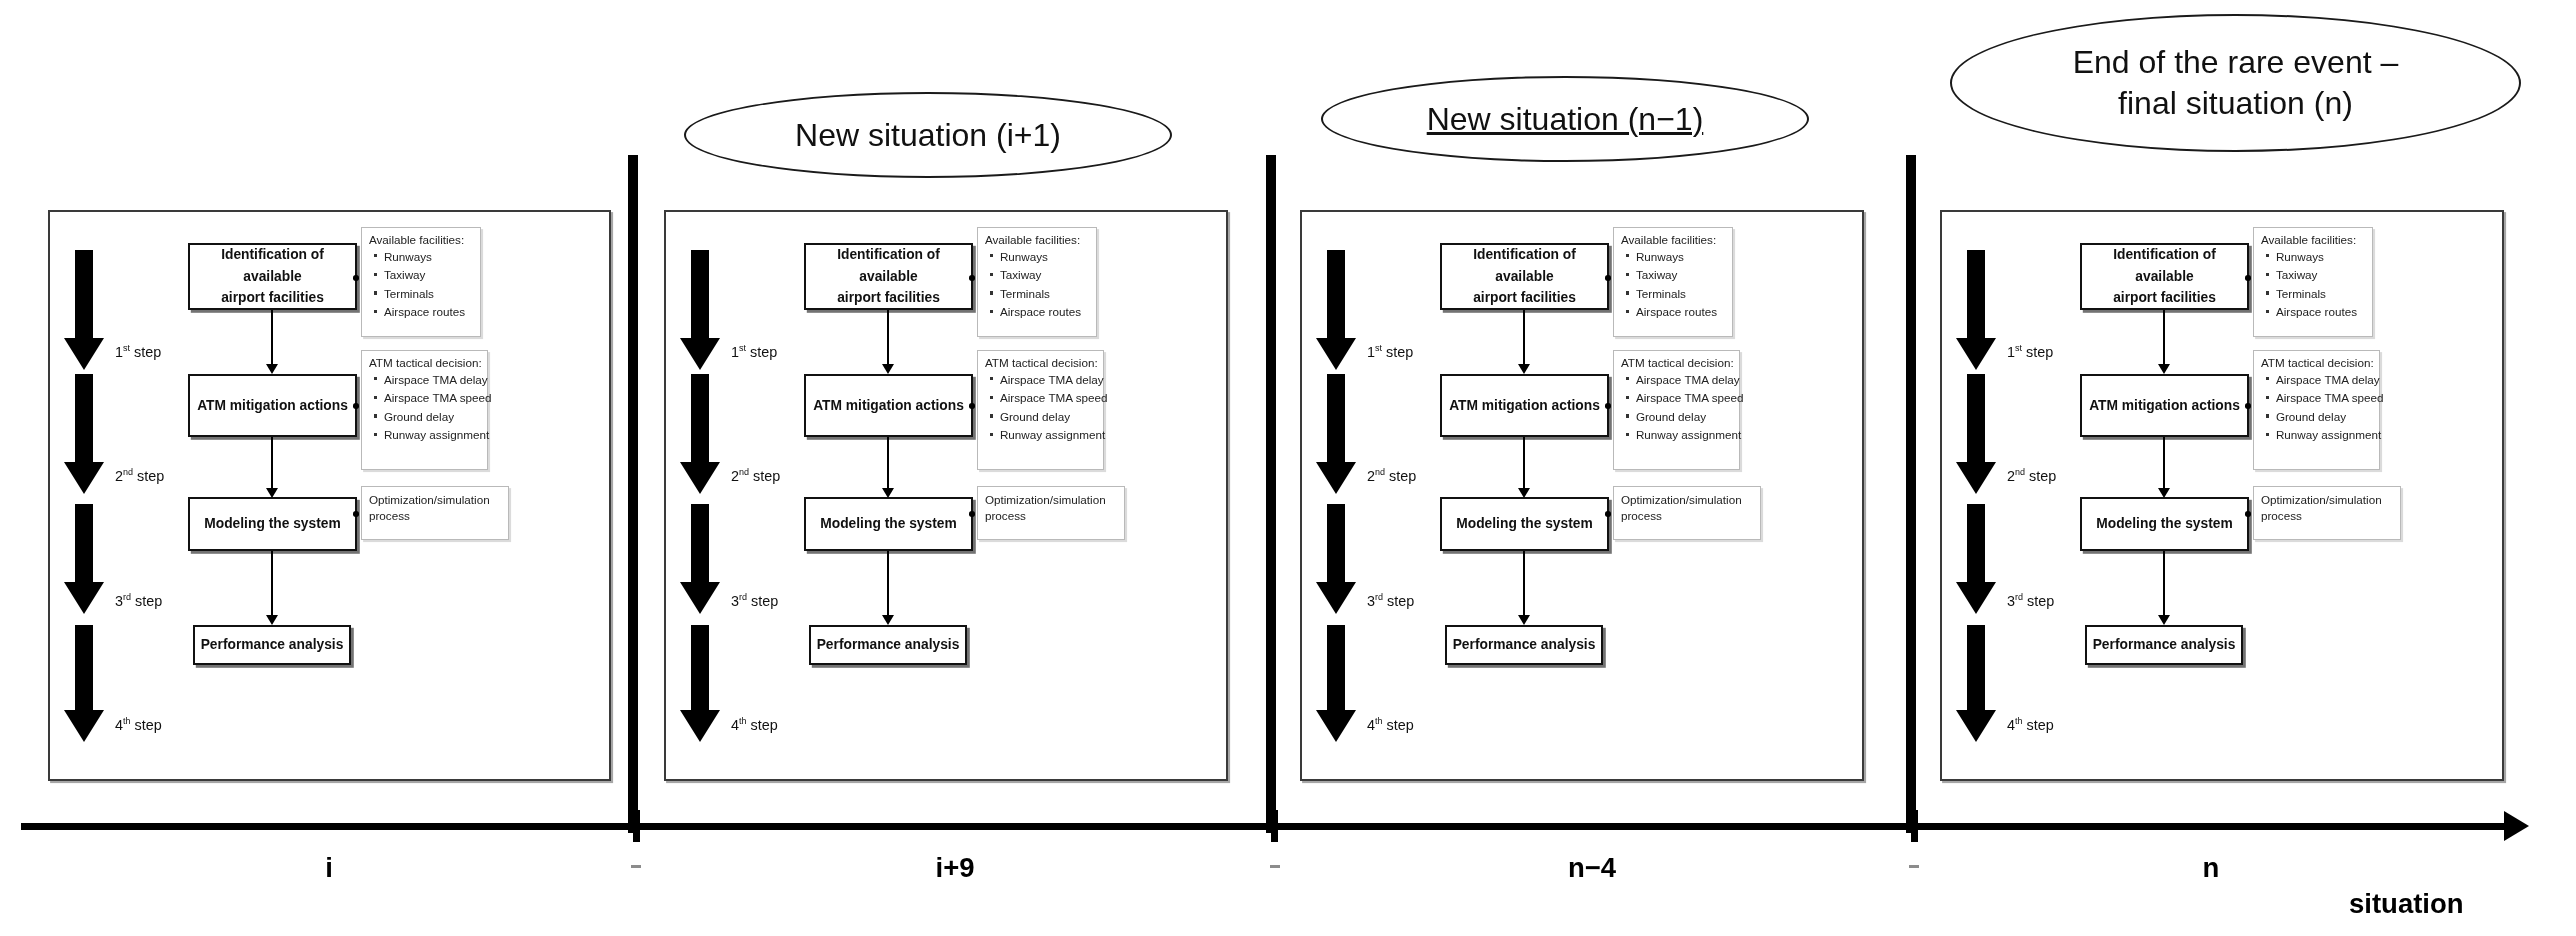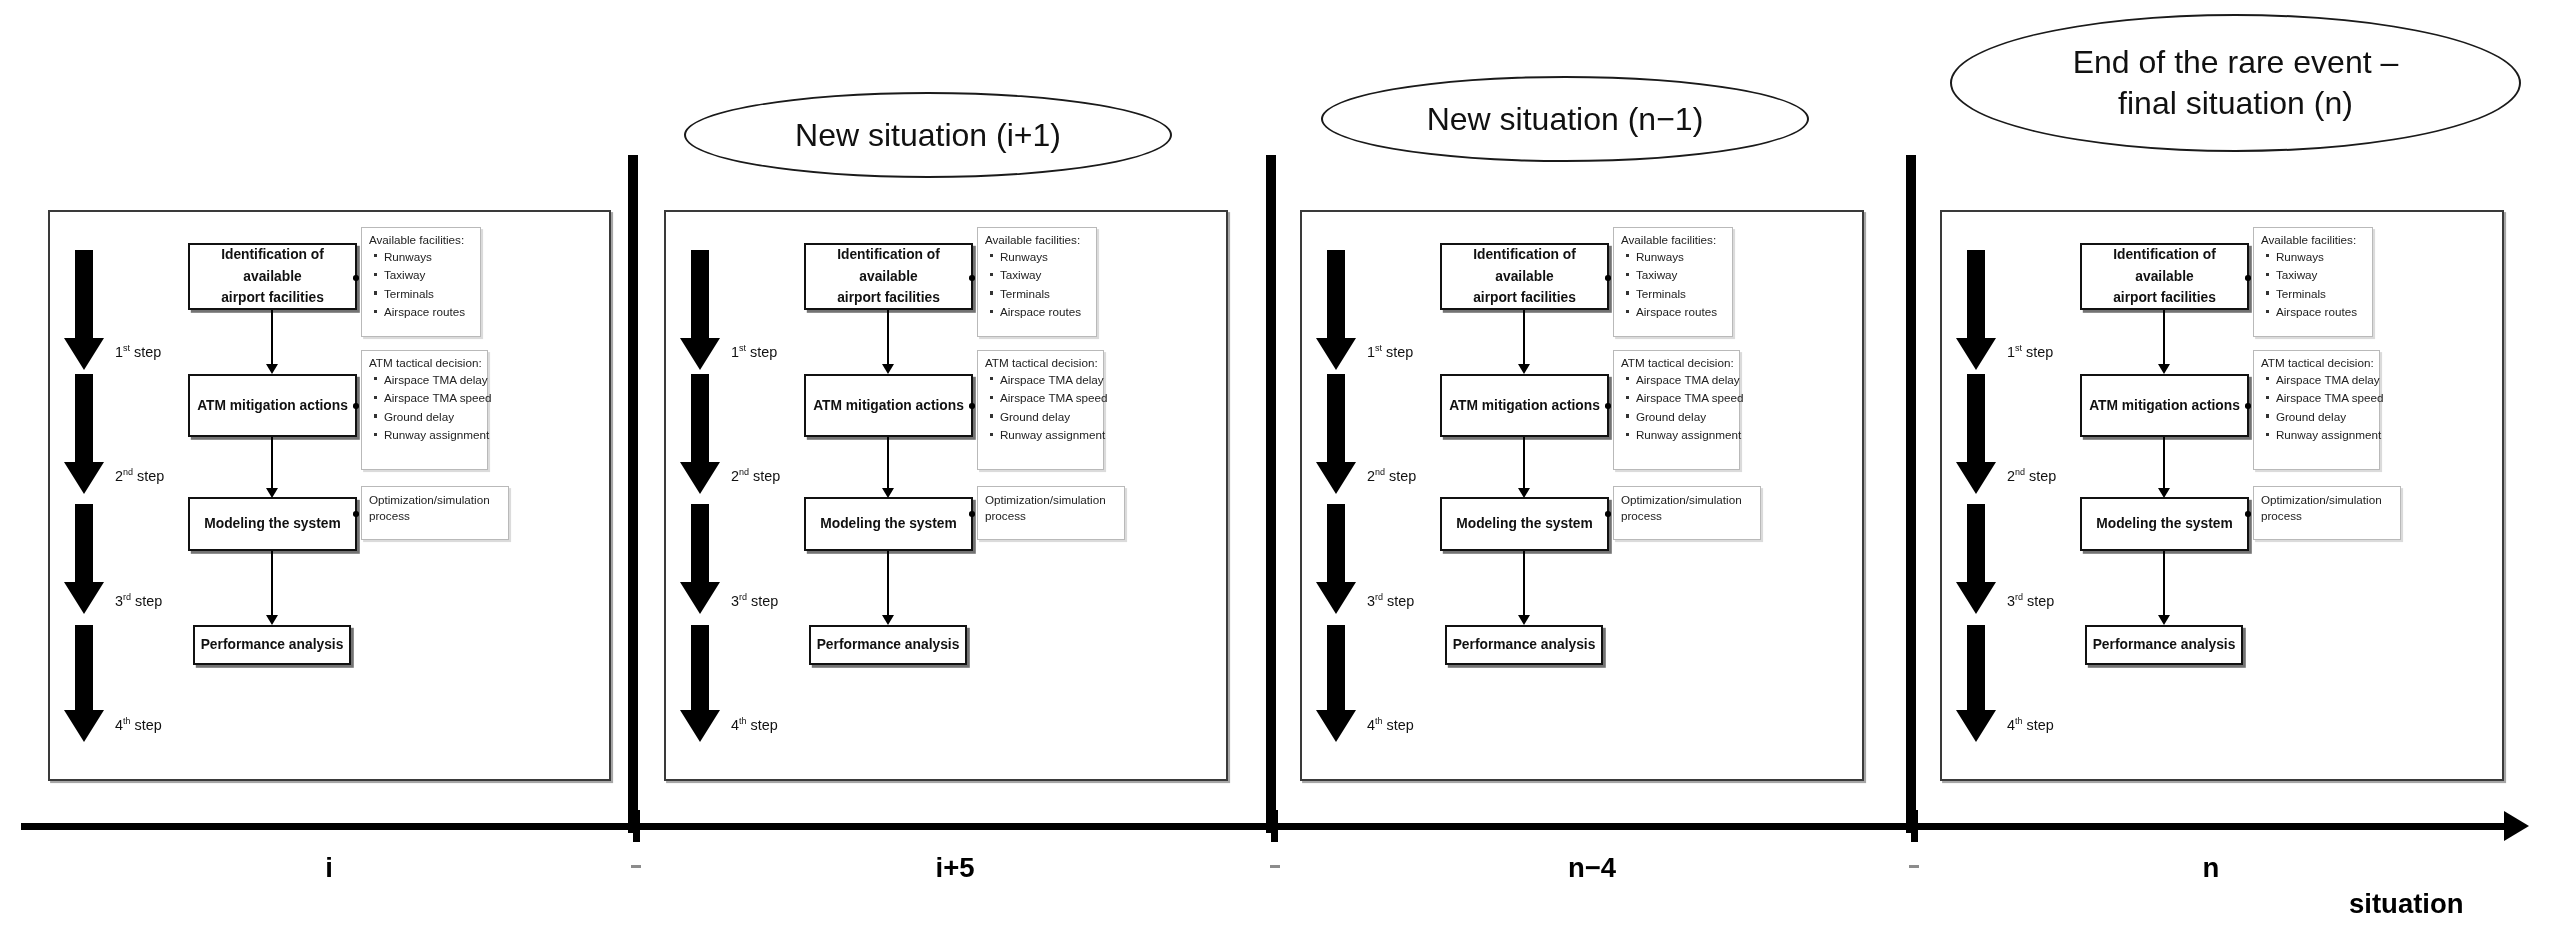--- a/index.html
+++ b/index.html
@@ -123,21 +123,21 @@
   }
   .minidash{position:absolute;width:9.6px;height:2.8px;background:#8c8c8c;}
 </style>
 </head>
 <body>
 
 <div id="stage">
     <div class="ellipse" style="left: 684px; top: 92px; width: 488px; height: 86px;">
       <span class="etxt">New situation (i+1)</span>
     </div>
-    <div class="ellipse" style="left: 1321px; top: 76px; width: 488px; height: 86px;">
+    <div class="ellipse" style="left: 1321px; top: 76px; width: 488px; height: 86px; text-decoration: underline;">
       <span class="etxt">New situation (n−1)</span>
     </div>
     <div class="ellipse" style="left: 1950px; top: 13.8px; width: 571px; height: 138px;">
       <span class="etxt">End of the rare event –
 final situation (n)</span>
     </div>
     <div class="panel" style="left: 48px; top: 210px; width: 563px; height: 571px;">
       <div class="bigarrow" style="left: 13.8px; top: 38px; width: 41px; height: 120px;">
         <div class="shaft" style="height: 89px;"></div>
         <div class="head"></div>
@@ -418,18 +418,18 @@
     <div class="dashsep" style="left: 1906px; top: 155px; height: 678px;"></div>
     <div class="axis" style="left: 20.6px; top: 823px; width: 2483px;"></div>
     <div class="axishead" style="left: 2504px; top: 811px;"></div>
     <div class="tick" style="left: 633px; top: 810px; height: 32px;"></div>
     <div class="minidash" style="left: 631px; top: 865px;"></div>
     <div class="tick" style="left: 1271px; top: 810px; height: 32px;"></div>
     <div class="minidash" style="left: 1270px; top: 865px;"></div>
     <div class="tick" style="left: 1911px; top: 810px; height: 32px;"></div>
     <div class="minidash" style="left: 1909px; top: 865px;"></div>
     <div class="axlabel" style="left: 329px; top: 852px;">i</div>
-    <div class="axlabel" style="left: 955px; top: 852px;">i+5</div>
+    <div class="axlabel" style="left: 955px; top: 852px;">i+9</div>
     <div class="axlabel" style="left: 1592px; top: 852px;">n−4</div>
     <div class="axlabel" style="left: 2211px; top: 852px;">n</div>
     <div class="axtitle" style="left: 2349px; top: 888px;">situation</div>
   </div>
 
 
 </body></html>

